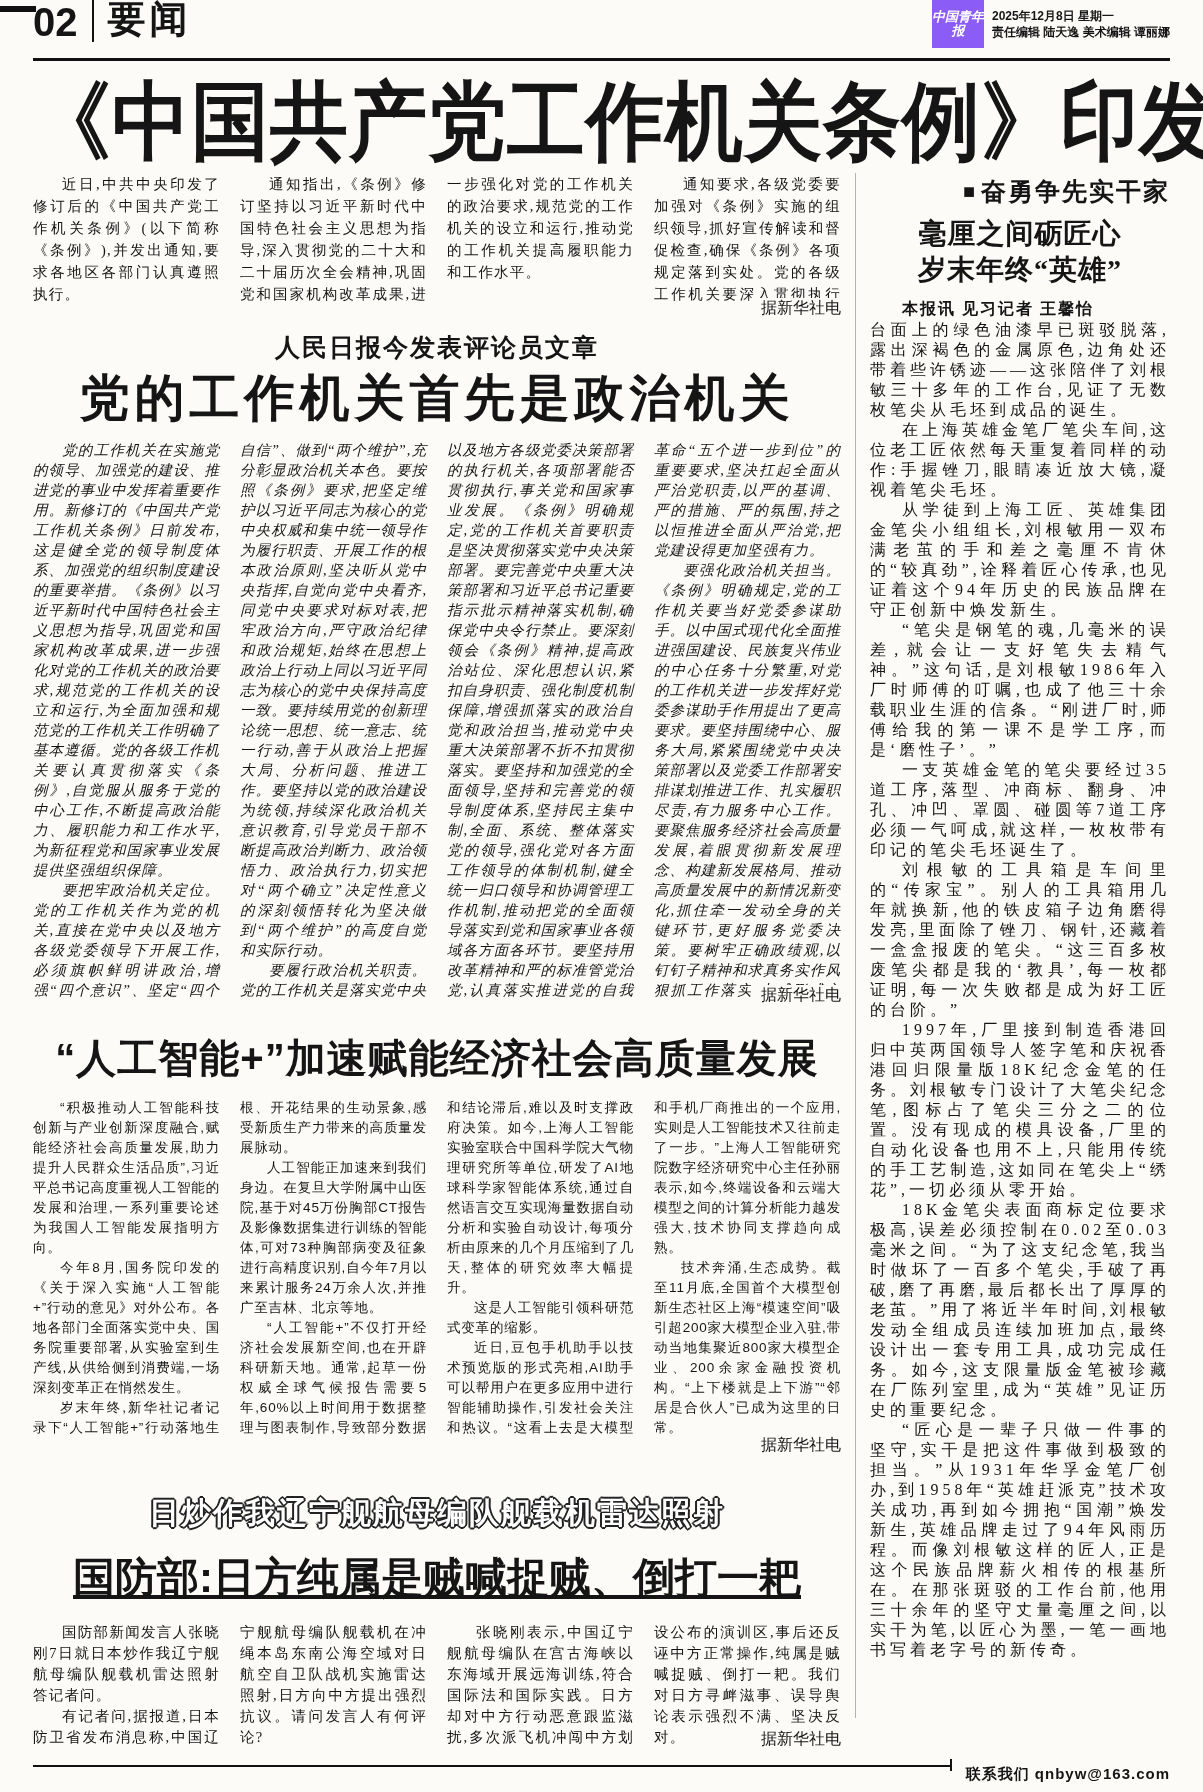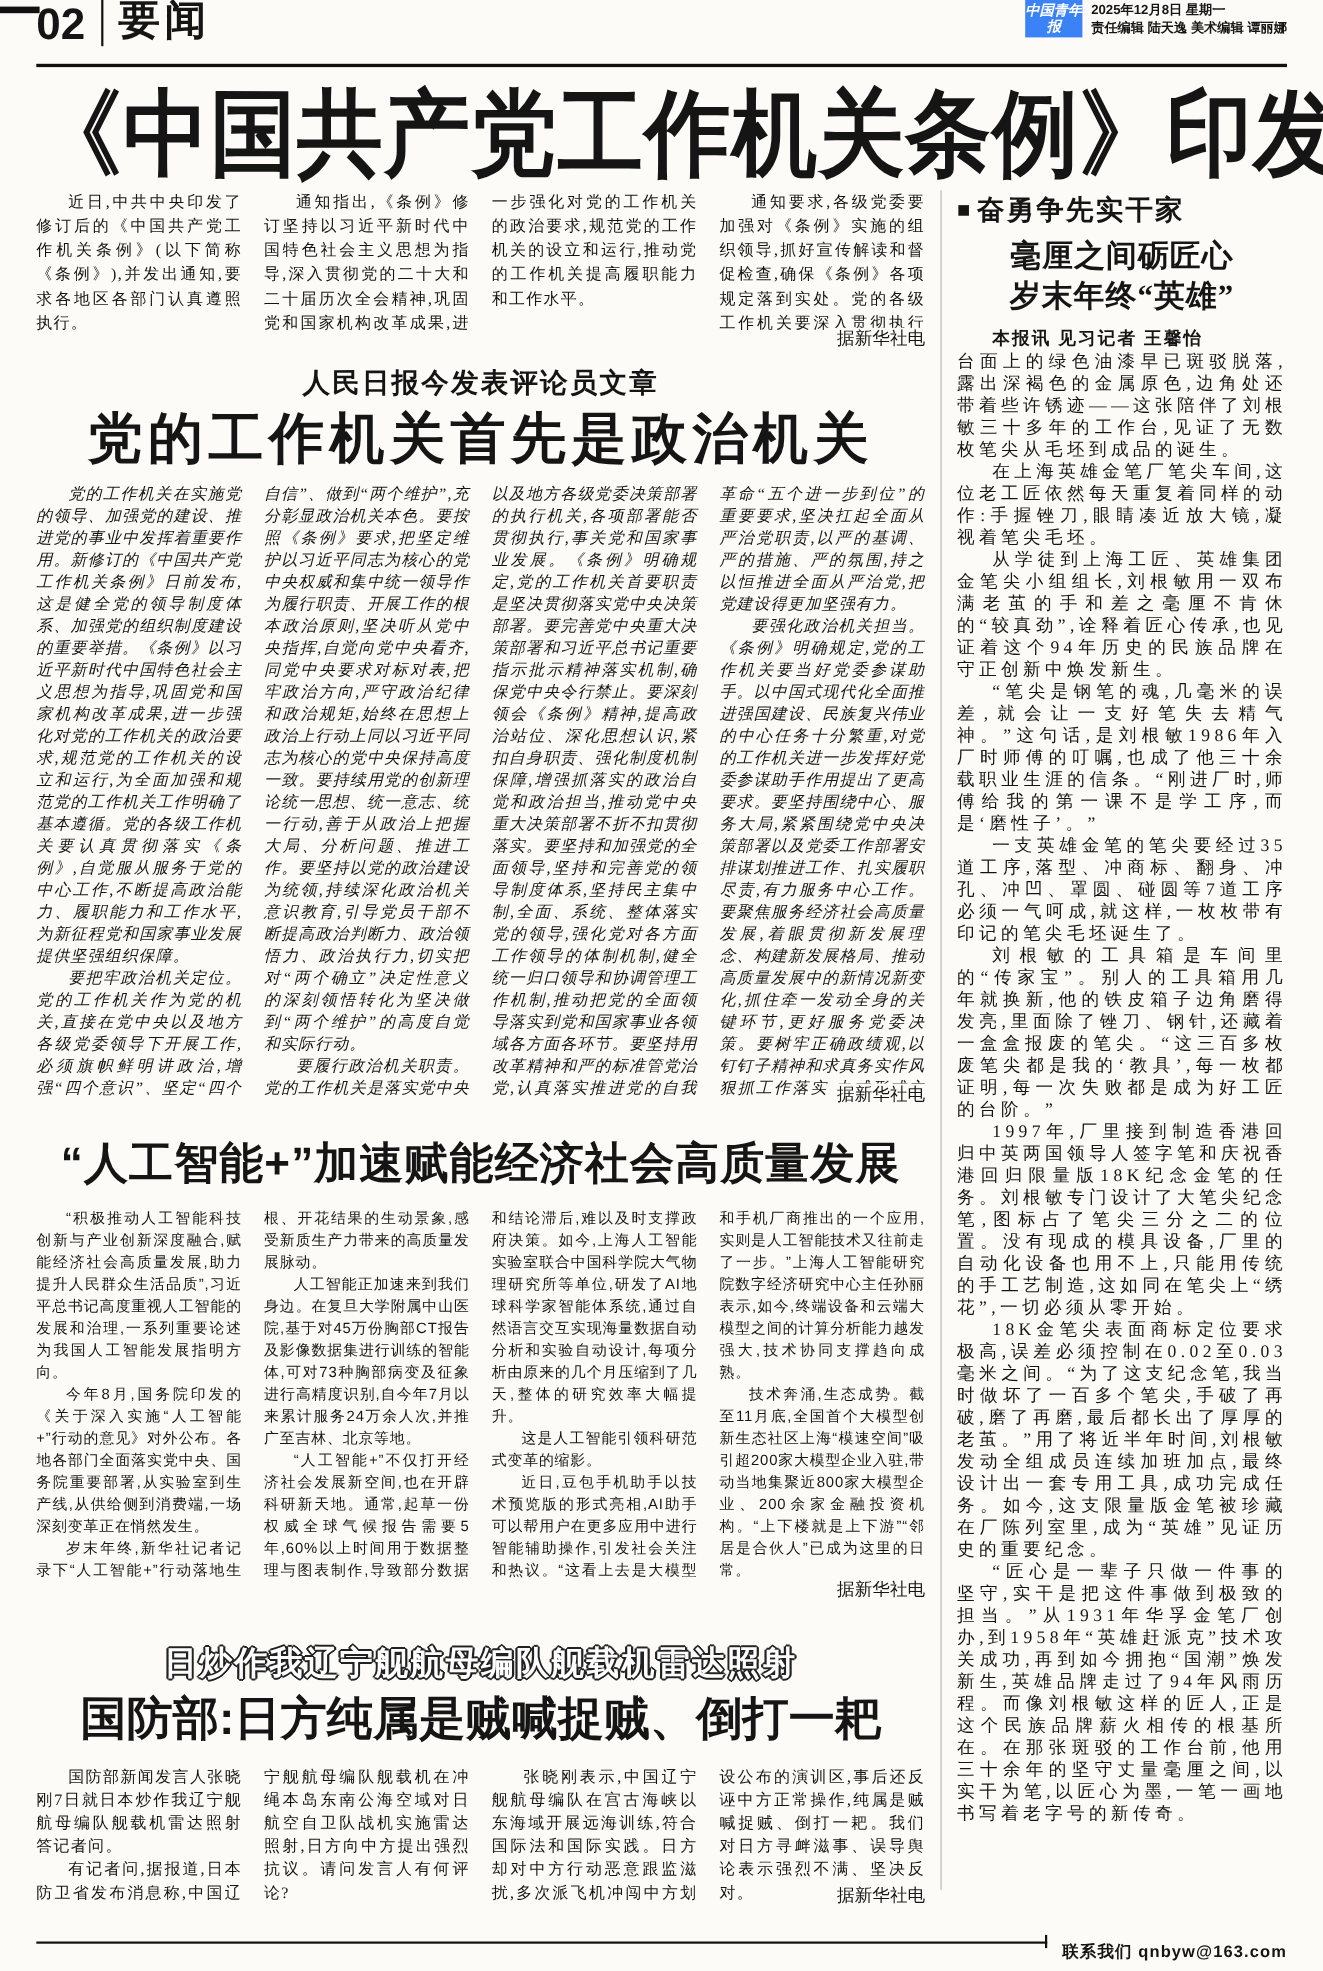--- a/index.html
+++ b/index.html
@@ -5,21 +5,21 @@
   html,body{margin:0;padding:0;background:#e8e8e4;}
   .page{position:relative;width:1203px;height:1792px;margin:0 auto;background:#fcfbf8;color:#151515;
         font-family:"Liberation Serif","DejaVu Serif",serif;overflow:hidden;box-sizing:border-box;padding:0 33px;}
   
   .corner-tick{position:absolute;left:0;top:6px;width:36px;height:6px;background:#111;}
   header{position:relative;height:54px;display:flex;align-items:flex-start;}
   .pageno{font-family:"Liberation Sans","DejaVu Sans",sans-serif;font-weight:900;font-size:40px;line-height:44px;}
   .head-vbar{width:2px;height:42px;background:#111;margin:0 14px 1px 14px;}
   .section-name{font-family:Liberation Mono, monospace;font-weight:900;font-size:38px;line-height:44px;letter-spacing:4px;}
   .head-right{margin-left:auto;display:flex;align-items:center;gap:8px;padding-bottom:3px;}
-  .masthead-logo{width:52px;height:34px;background:#3b82f6;color:#fff;display:flex;align-items:center;justify-content:center;
+  .masthead-logo{width:52px;height:48px;background:#8b5cf6;color:#fff;display:flex;align-items:center;justify-content:center;
        font-weight:900;font-size:13px;line-height:14px;text-align:center;font-style:italic;}
   .date-block{font-size:12px;line-height:16px;font-weight:700;font-family:"Liberation Sans","DejaVu Sans",sans-serif;}
   .head-rule{height:3px;background:#111;margin-top:4px;}
   
   .a1-headline{margin:10px 0 2px 0;text-align:center;white-space:nowrap;
       font-family:"Liberation Sans","DejaVu Sans",sans-serif;font-weight:900;font-size:78px;line-height:100px;
       letter-spacing:1px;transform:scale(1,1.1);transform-origin:center;}
   
   .content{display:flex;align-items:flex-start;}
   main{flex:1;min-width:0;}
@@ -37,21 +37,21 @@
       font-weight:900;font-size:40px;line-height:56px;letter-spacing:1px;}
   .a3-body{margin-top:12px;height:358px;font-size:13.5px;line-height:20px;letter-spacing:0.8px;
       font-family:"Liberation Sans","DejaVu Sans",sans-serif;}
   .a4-kicker{margin-top:40px;text-align:center;font-family:Liberation Mono, monospace;
       font-weight:700;font-size:30px;line-height:38px;letter-spacing:2px;color:#fff;
       text-shadow:-2px 0 #222,2px 0 #222,0 -2px #222,0 2px #222,-1px -1px #222,1px 1px #222,-1px 1px #222,1px -1px #222;}
   .a4-headline{margin-top:4px;text-align:center;font-family:"Liberation Sans","DejaVu Sans",sans-serif;
       font-weight:900;font-size:42px;line-height:56px;letter-spacing:0px;}
   .a4-body{margin-top:16px;height:128px;font-size:14.5px;line-height:21px;letter-spacing:1.2px;}
   
-  .sb-eyebrow{text-align:left;font-weight:900;font-size:25px;line-height:32px;letter-spacing:2px;margin-top:2px;}
+  .sb-eyebrow{text-align:right;font-weight:900;font-size:25px;line-height:32px;letter-spacing:2px;margin-top:2px;}
   .sb-eyebrow .sq{font-size:20px;vertical-align:2px;margin-right:4px;}
   .sb-headline{text-align:center;font-weight:900;font-size:28px;line-height:36px;letter-spacing:1px;margin-top:8px;}
   .sb-byline{font-weight:700;font-size:16px;line-height:22px;text-indent:2em;margin-top:10px;letter-spacing:2px;}
   .sb-body{height:1398px;overflow:hidden;text-align:justify;font-size:16px;line-height:20px;letter-spacing:4px;}
   .sb-body .para:first-child{text-indent:0;}
   
   footer{position:absolute;left:33px;right:33px;bottom:8px;display:flex;align-items:flex-start;}
   .footer-rule{flex:1;height:0;border-bottom:2px solid #111;position:relative;}
   .footer-rule:after{content:"";position:absolute;right:0;bottom:-6px;width:2px;height:12px;background:#111;}
   .footer-contact{margin-left:14px;font-weight:700;font-size:15px;
@@ -121,21 +121,21 @@
               <p class="para">这是人工智能引领科研范式变革的缩影。</p>
               <p class="para">近日,豆包手机助手以技术预览版的形式亮相,AI助手可以帮用户在更多应用中进行智能辅助操作,引发社会关注和热议。“这看上去是大模型和手机厂商推出的一个应用,实则是人工智能技术又往前走了一步。”上海人工智能研究院数字经济研究中心主任孙丽表示,如今,终端设备和云端大模型之间的计算分析能力越发强大,技术协同支撑趋向成熟。</p>
               <p class="para">技术奔涌,生态成势。截至11月底,全国首个大模型创新生态社区上海“模速空间”吸引超200家大模型企业入驻,带动当地集聚近800家大模型企业、200余家金融投资机构。“上下楼就是上下游”“邻居是合伙人”已成为这里的日常。</p>
             </div>
           <div class="credit">据新华社电</div>
         </div>
       </section>
 
       <section>
         <div class="a4-kicker">日炒作我辽宁舰航母编队舰载机雷达照射</div>
-        <h2 class="a4-headline" style="margin:0;">国防部:日方纯属是贼喊捉贼、倒打一耙</h2>
+        <h2 class="a4-headline" style="margin:16px;text-decoration:underline;">国防部:日方纯属是贼喊捉贼、倒打一耙</h2>
         <div class="body-wrap">
           <div class="body a4-body">
               <p class="para">国防部新闻发言人张晓刚7日就日本炒作我辽宁舰航母编队舰载机雷达照射答记者问。</p>
               <p class="para">有记者问,据报道,日本防卫省发布消息称,中国辽宁舰航母编队舰载机在冲绳本岛东南公海空域对日航空自卫队战机实施雷达照射,日方向中方提出强烈抗议。请问发言人有何评论?</p>
               <p class="para">张晓刚表示,中国辽宁舰航母编队在宫古海峡以东海域开展远海训练,符合国际法和国际实践。日方却对中方行动恶意跟监滋扰,多次派飞机冲闯中方划设公布的演训区,事后还反诬中方正常操作,纯属是贼喊捉贼、倒打一耙。我们对日方寻衅滋事、误导舆论表示强烈不满、坚决反对。</p>
             </div>
           <div class="credit">据新华社电</div>
         </div>
       </section>
 

